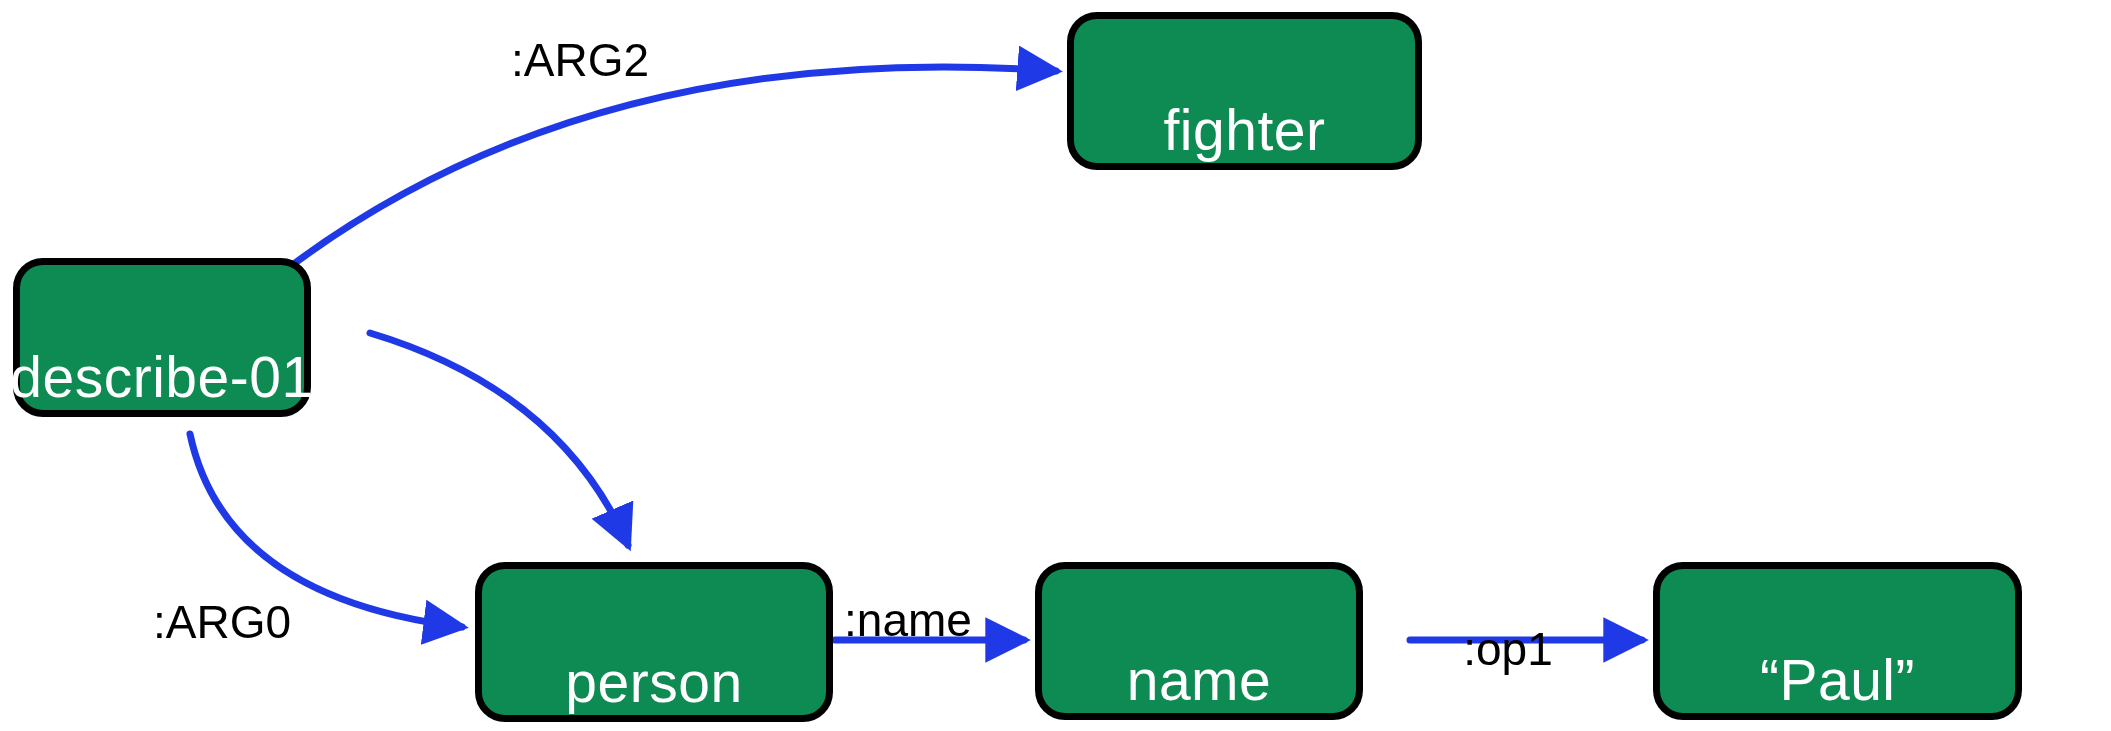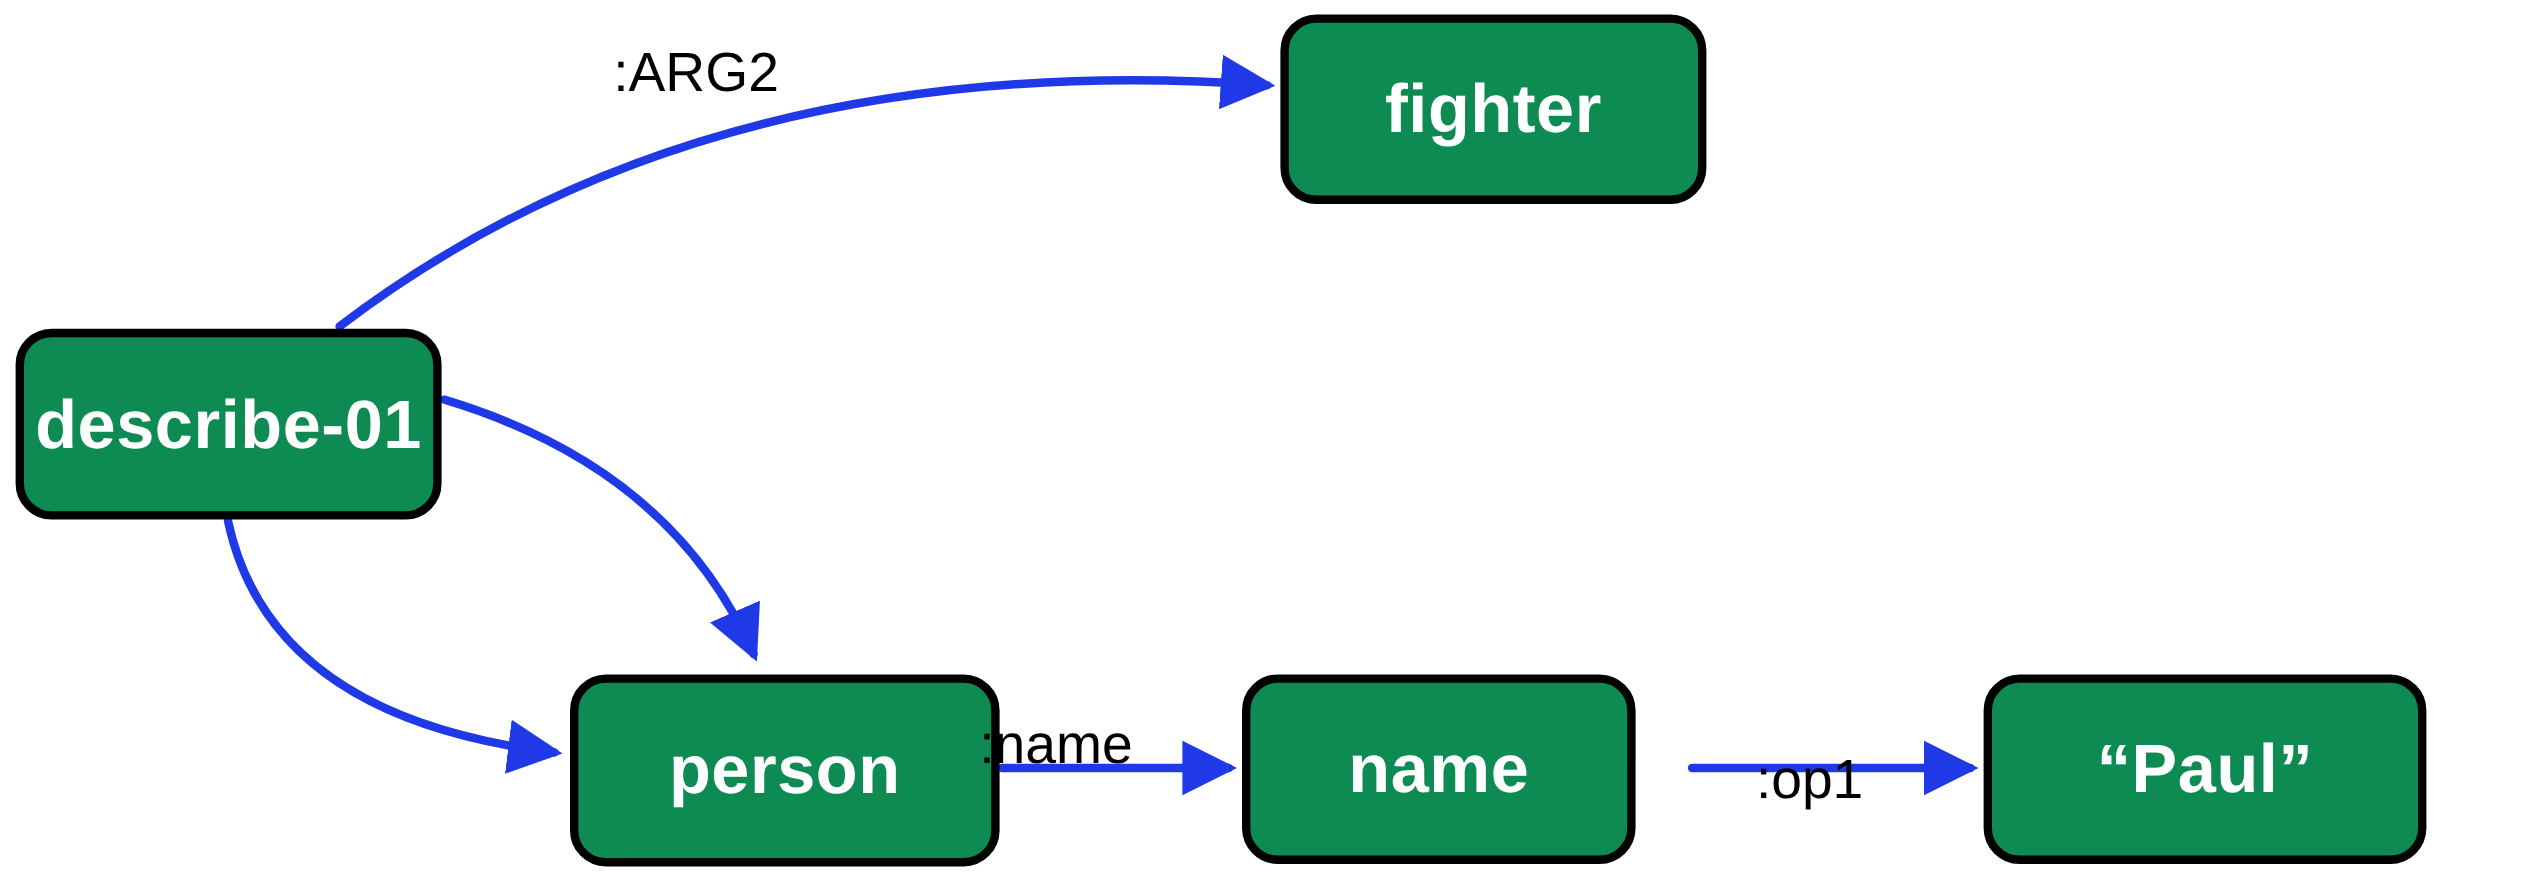--- a/index.html
+++ b/index.html
@@ -19,26 +19,25 @@
     overflow:hidden;
   }
   .edges{position:absolute;left:0;top:0;width:2111px;height:731px;}
   .edge-path{fill:none;stroke:var(--edge);stroke-width:7;stroke-linecap:round;}
   .edge-arrow{fill:var(--edge);}
   .node{
     position:absolute;box-sizing:border-box;
     background:var(--node-fill);
     border:7px solid var(--node-border);
     border-radius:30px;
-    display:flex;align-items:center;justify-content:center;
+    display:flex;align-items:flex-end;justify-content:center;
     color:var(--node-text);
     font-size:57px;
     letter-spacing:0.5px;
     white-space:nowrap;
-    font-weight:bold;
   }
   .edge-label{
     position:absolute;
     transform:translate(-50%,-50%);
     font-size:46px;
     color:var(--edge-label-text);
     white-space:nowrap;
     margin-top:12px;
   }
 </style>
@@ -53,21 +52,21 @@
         <path class="edge-arrow" d="M0,0 L10,5 L0,10 z"></path>
       </marker>
     </defs>
     <path class="edge-path" d="M283,272 Q590,38 1056,71" marker-end="url(#arrow)"></path>
     <path class="edge-path" d="M370,333 Q560,390 628,545" marker-end="url(#arrow)"></path>
     <path class="edge-path" d="M190,434 Q225,598 462,627" marker-end="url(#arrow)"></path>
     <path class="edge-path" d="M835,640 L1024,640" marker-end="url(#arrow)"></path>
     <path class="edge-path" d="M1410,640 L1642,640" marker-end="url(#arrow)"></path>
   </svg>
 
-  <div class="node" style="left:13px;top:274px;width:355px;height:159px">
+  <div class="node" style="left:13px;top:258px;width:298px;height:159px">
     <span>describe-01</span>
   </div>
 
   <div class="node" style="left:1067px;top:12px;width:355px;height:158px">
     <span>fighter</span>
   </div>
 
   <div class="node" style="left:475px;top:562px;width:358px;height:160px">
     <span>person</span>
   </div>
@@ -76,18 +75,19 @@
     <span>name</span>
   </div>
 
   <div class="node" style="left:1653px;top:562px;width:369px;height:158px">
     <span>“Paul”</span>
   </div>
 
   <div class="edge-label" style="left:580px;top:48px">:ARG2</div>
 
 
+  <div class="edge-label" style="left:222px;top:610px">:ARG0</div>
 
-  <div class="edge-label" style="left:880px;top:608px">:name</div>
+  <div class="edge-label" style="left:908px;top:608px">:name</div>
 
   <div class="edge-label" style="left:1508px;top:637px">:op1</div>
 
 </div>
 
 </body></html>

